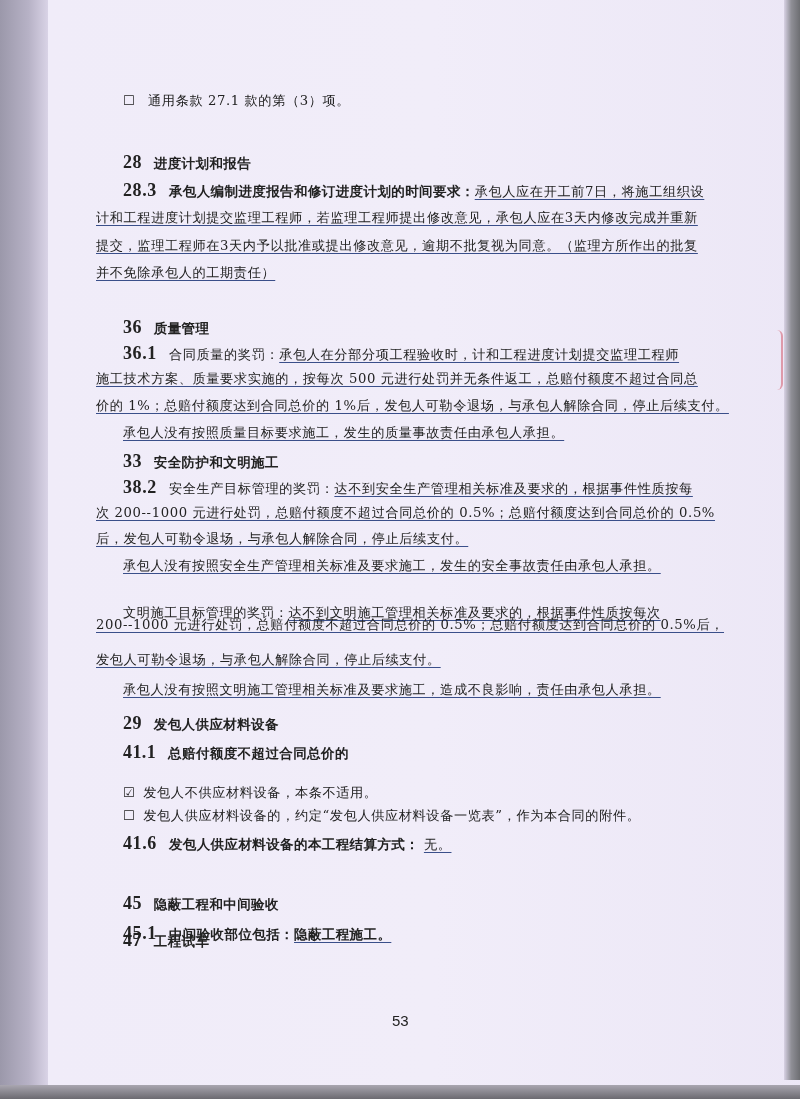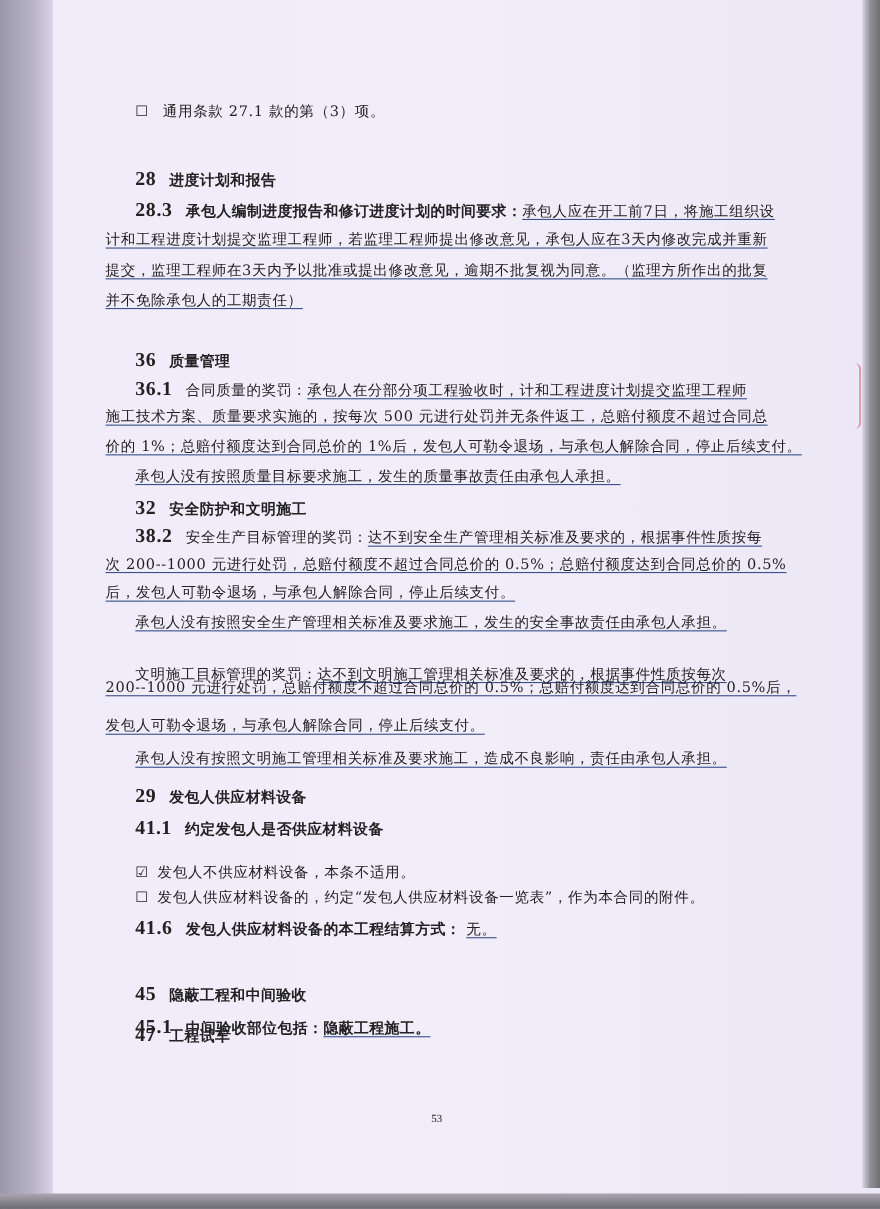--- a/index.html
+++ b/index.html
@@ -26,21 +26,21 @@
     background: linear-gradient(to right, #f0ecf9 0%, #f1edf9 50%, #ece7f6 100%);
   }
   .content { position: absolute; left: 0; top: 0; width: 736px; }
   .line {
     position: absolute; font-size: 13.2px; white-space: nowrap; letter-spacing: 0.6px;
   }
   .h { font-family: "DejaVu Sans", "Liberation Sans", sans-serif; font-weight: bold; font-size: 13.5px; letter-spacing: 0.4px; }
   .num { font-family: "Liberation Serif", serif; font-weight: bold; font-size: 18px; margin-right: 12px; }
   .u { text-decoration: underline; text-decoration-color: #3a4f8a; text-underline-offset: 3px; }
   .box { font-family: "DejaVu Sans", sans-serif; font-size: 13px; margin-right: 8px; }
-  .pageno { position: absolute; font-family: Liberation Serif, serif; font-size: 10px; }
+  .pageno { position: absolute; font-family: Liberation Sans, sans-serif; font-size: 15px; }
   .stamp {
     position: absolute; left: 777px; top: 330px; width: 4px; height: 60px;
     border-right: 2px solid #d97a8a; border-radius: 0 40px 40px 0; opacity: 0.7;
   }
 </style>
 </head>
 <body>
 
 <div class="left-strip"></div>
 <div class="page">
@@ -66,41 +66,41 @@
       <span class="num">36</span><span>质量管理</span>
     </div>
     <div class="line" style="left:75px; top:343px;">
       <span class="num">36.1</span><span>合同质量的奖罚：</span><span class="u">承包人在分部分项工程验收时，计和工程进度计划提交监理工程师</span>
     </div>
     <div class="line u" style="left:48px; top:370px;">施工技术方案、质量要求实施的，按每次 500 元进行处罚并无条件返工，总赔付额度不超过合同总</div>
     <div class="line u" style="left:48px; top:397px;">价的 1%；总赔付额度达到合同总价的 1%后，发包人可勒令退场，与承包人解除合同，停止后续支付。</div>
     <div class="line u" style="left:75px; top:424px;">承包人没有按照质量目标要求施工，发生的质量事故责任由承包人承担。</div>
 
     <div class="line h" style="left:75px; top:451px;">
-      <span class="num">32</span><span>安全防护和文明施工</span>
+      <span class="num">33</span><span>安全防护和文明施工</span>
     </div>
     <div class="line" style="left:75px; top:477px;">
       <span class="num">38.2</span><span>安全生产目标管理的奖罚：</span><span class="u">达不到安全生产管理相关标准及要求的，根据事件性质按每</span>
     </div>
     <div class="line u" style="left:48px; top:504px;">次 200--1000 元进行处罚，总赔付额度不超过合同总价的 0.5%；总赔付额度达到合同总价的 0.5%</div>
     <div class="line u" style="left:48px; top:530px;">后，发包人可勒令退场，与承包人解除合同，停止后续支付。</div>
     <div class="line u" style="left:75px; top:557px;">承包人没有按照安全生产管理相关标准及要求施工，发生的安全事故责任由承包人承担。</div>
 
     <div class="line" style="left:75px; top:604px;">
       <span>文明施工目标管理的奖罚：</span><span class="u">达不到文明施工管理相关标准及要求的，根据事件性质按每次</span>
     </div>
     <div class="line u" style="left:48px; top:616px;">200--1000 元进行处罚，总赔付额度不超过合同总价的 0.5%；总赔付额度达到合同总价的 0.5%后，</div>
     <div class="line u" style="left:48px; top:651px;">发包人可勒令退场，与承包人解除合同，停止后续支付。</div>
     <div class="line u" style="left:75px; top:681px;">承包人没有按照文明施工管理相关标准及要求施工，造成不良影响，责任由承包人承担。</div>
 
     <div class="line h" style="left:75px; top:713px;">
       <span class="num">29</span><span>发包人供应材料设备</span>
     </div>
     <div class="line h" style="left:75px; top:742px;">
-      <span class="num">41.1</span><span>约定发包人是否供应材料设备</span>
+      <span class="num">41.1</span><span>总赔付额度不超过合同总价的</span>
     </div>
     <div class="line" style="left:75px; top:784px;">
       <span class="box">☑</span><span>发包人不供应材料设备，本条不适用。</span>
     </div>
     <div class="line" style="left:75px; top:771px;margin-top:36px;">
       <span class="box">☐</span><span>发包人供应材料设备的，约定“发包人供应材料设备一览表”，作为本合同的附件。</span>
     </div>
     <div class="line" style="left:75px; top:833px;">
       <span class="num">41.6</span><span class="h">发包人供应材料设备的本工程结算方式：</span>&nbsp;<span class="u">无。</span>&nbsp;&nbsp;&nbsp;
     </div>

